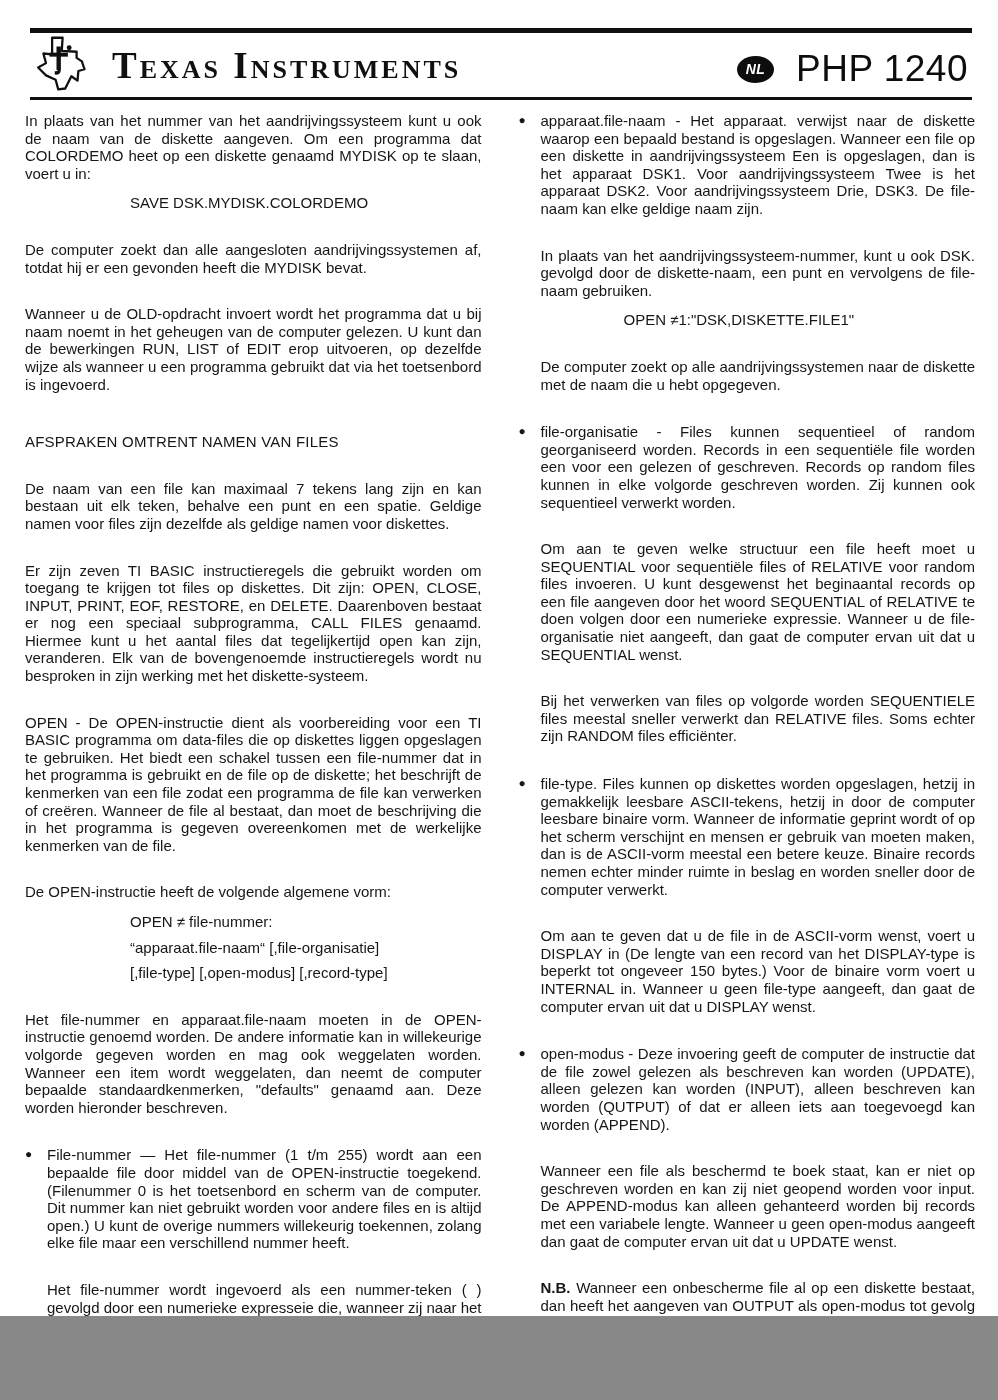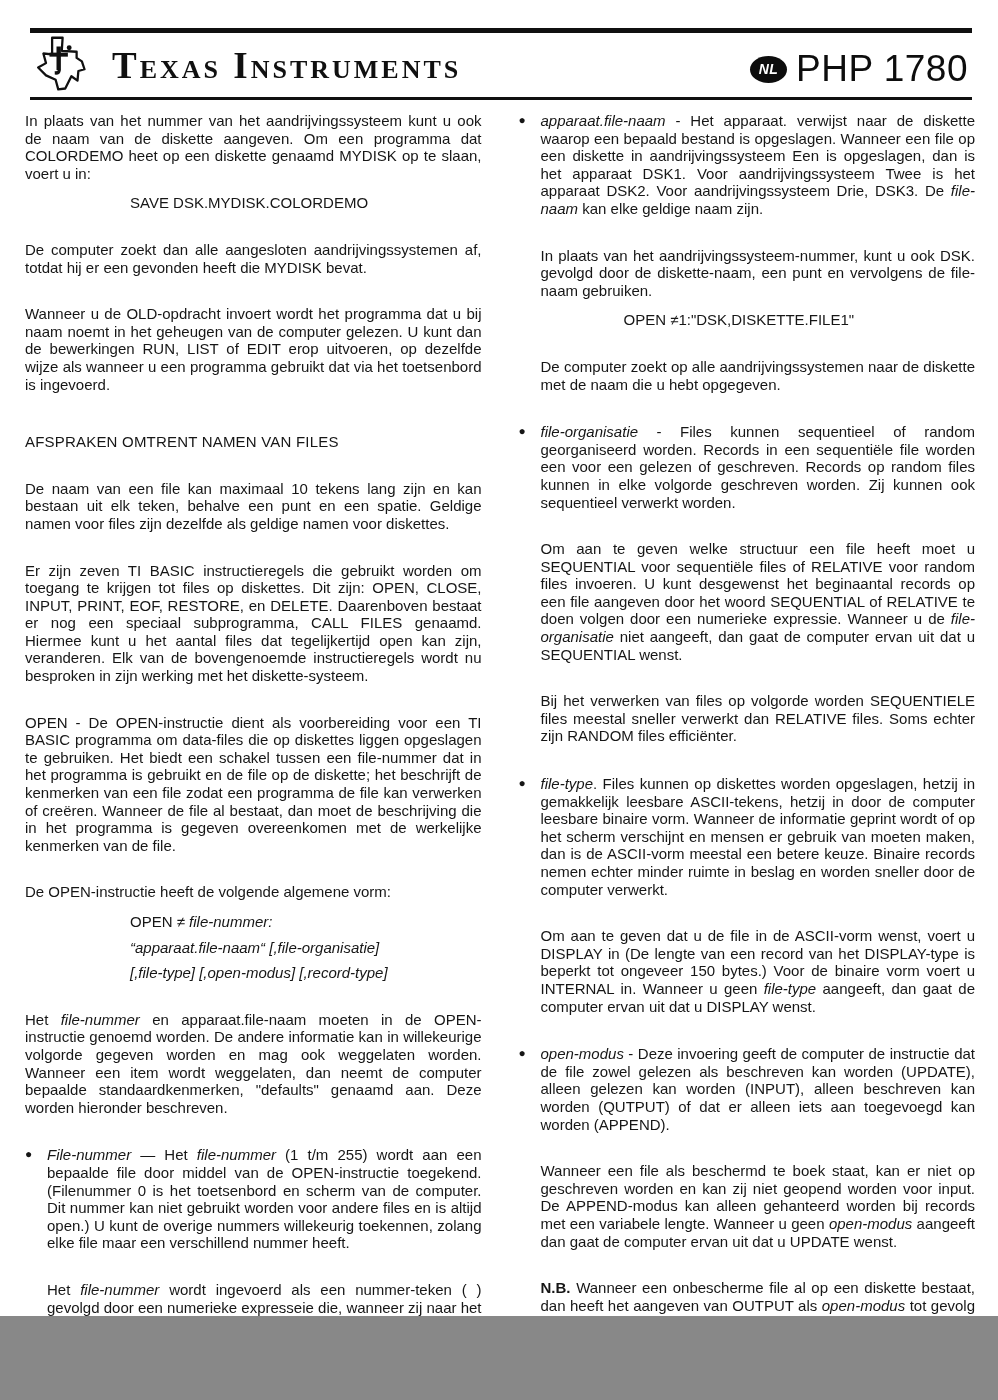--- a/index.html
+++ b/index.html
@@ -14,21 +14,21 @@
   .rule-header { top:97px;  left:30px; right:26px; height:3px; }
   .rule-footer { top:1345px;left:28px; right:26px; height:2px; }
 
   .logo-wrap { position:absolute; left:32px; top:36px; width:56px; height:56px; }
   .brand {
     position:absolute; left:112px; top:44px;
     font-family:"Liberation Serif", serif; font-weight:700;
     font-variant:small-caps; font-size:37px; letter-spacing:3px; color:#101010;
     white-space:nowrap;
   }
-  .code-box { position:absolute; right:30px; top:48px; display:flex; align-items:center; gap:9px; }
+  .code-box { position:absolute; right:30px; top:48px; display:flex; align-items:center; gap:22px; }
   .nl-badge {
     width:37px; height:27px; background:#0d0d0d; border-radius:50%;
     color:#ffffff; font-weight:700; font-style:italic; font-size:14px;
     display:flex; align-items:center; justify-content:center; letter-spacing:0.5px;
   }
   .doc-code { font-size:37px; font-weight:500; letter-spacing:0.5px; color:#0d0d0d; white-space:nowrap; }
 
   
   .cols {
     position:absolute; top:112px; left:25px; right:23px; bottom:62px;
@@ -39,21 +39,21 @@
   .block { margin-top:29px; }
   .col > .block:first-child { margin-top:0; }
   .p, .cont, .btext { text-align:justify; }
   .h { margin-top:40px; letter-spacing:0.2px; }
   .code { margin:12px 0 14px 105px; white-space:nowrap; }
   .code + .code { margin-top:-6px; }
   .cont { margin-left:22px; }
   .bullet { margin-top:30px; display:flex; }
   .marker { flex:0 0 22px; font-size:12px; line-height:17.6px; }
   .btext { flex:1 1 auto; min-width:0; }
-  .it { font-style:italic; }
+  .it { }
   .bd { font-weight:bold; }
 
   
   .page-num {
     position:absolute; top:1356px; left:0; right:0;
     text-align:left; font-size:12px; color:#161616;
   }
 </style>
 </head>
 <body>
@@ -69,33 +69,33 @@
       <rect x="20" y="19" width="21" height="4.6" fill="#101010"></rect>
       <path d="M33 39 q-1 6 -7 5 l0 -4 q4 1 4 -3 Z" fill="#101010"></path>
       <circle cx="42.5" cy="13.5" r="2.8" fill="#101010"></circle>
     </svg>
   </div>
 
   <div class="brand">Texas Instruments</div>
 
   <div class="code-box">
     <div class="nl-badge">NL</div>
-    <div class="doc-code">PHP 1780</div>
+    <div class="doc-code">PHP 1240</div>
   </div>
 
   <div class="rule rule-header"></div>
 
   <div class="cols">
     <div class="col" id="left-col">
         <div class="block p"><span>In plaats van het nummer van het aandrijvingssysteem kunt u ook de naam van de diskette aangeven. Om een programma dat COLORDEMO heet op een diskette genaamd MYDISK op te slaan, voert u in:</span></div>
         <div class="block code"><span>SAVE DSK.MYDISK.COLORDEMO</span></div>
         <div class="block p"><span>De computer zoekt dan alle aangesloten aandrijvingssystemen af, totdat hij er een gevonden heeft die MYDISK bevat.</span></div>
         <div class="block p"><span>Wanneer u de OLD-opdracht invoert wordt het programma dat u bij naam noemt in het geheugen van de computer gelezen. U kunt dan de bewerkingen RUN, LIST of EDIT erop uitvoeren, op dezelfde wijze als wanneer u een programma gebruikt dat via het toetsenbord is ingevoerd.</span></div>
         <div class="block h"><span>AFSPRAKEN OMTRENT NAMEN VAN FILES</span></div>
-        <div class="block p"><span>De naam van een file kan maximaal 10 tekens lang zijn en kan bestaan uit elk teken, behalve een punt en een spatie. Geldige namen voor files zijn dezelfde als geldige namen voor diskettes.</span></div>
+        <div class="block p"><span>De naam van een file kan maximaal 7 tekens lang zijn en kan bestaan uit elk teken, behalve een punt en een spatie. Geldige namen voor files zijn dezelfde als geldige namen voor diskettes.</span></div>
         <div class="block p"><span>Er zijn zeven TI BASIC instructieregels die gebruikt worden om toegang te krijgen tot files op diskettes. Dit zijn: OPEN, CLOSE, INPUT, PRINT, EOF, RESTORE, en DELETE. Daarenboven bestaat er nog een speciaal subprogramma, CALL FILES genaamd. Hiermee kunt u het aantal files dat tegelijkertijd open kan zijn, veranderen. Elk van de bovengenoemde instructieregels wordt nu besproken in zijn werking met het diskette-systeem.</span></div>
         <div class="block p"><span>OPEN - De OPEN-instructie dient als voorbereiding voor een TI BASIC programma om data-files die op diskettes liggen opgeslagen te gebruiken. Het biedt een schakel tussen een file-nummer dat in het programma is gebruikt en de file op de diskette; het beschrijft de kenmerken van een file zodat een programma de file kan verwerken of creëren. Wanneer de file al bestaat, dan moet de beschrijving die in het programma is gegeven overeenkomen met de werkelijke kenmerken van de file.</span></div>
         <div class="block p"><span>De OPEN-instructie heeft de volgende algemene vorm:</span></div>
         <div class="block code"><span>OPEN ≠ </span><span class="it">file-nummer:</span></div>
         <div class="block code"><span class="it">“apparaat.file-naam“ [,file-organisatie]</span></div>
         <div class="block code"><span class="it">[,file-type] [,open-modus] [,record-type]</span></div>
         <div class="block p"><span>Het </span><span class="it">file-nummer</span><span> en apparaat.file-naam moeten in de OPEN-instructie genoemd worden. De andere informatie kan in willekeurige volgorde gegeven worden en mag ook weggelaten worden. Wanneer een item wordt weggelaten, dan neemt de computer bepaalde standaardkenmerken, "defaults" genaamd aan. Deze worden hieronder beschreven.</span></div>
         <div class="block bullet">
           <span class="marker">●</span>
           <div class="btext"><span class="it">File-nummer</span><span> — Het </span><span class="it">file-nummer</span><span> (1 t/m 255) wordt aan een bepaalde file door middel van de OPEN-instructie toegekend. (Filenummer 0 is het toetsenbord en scherm van de computer. Dit nummer kan niet gebruikt worden voor andere files en is altijd open.) U kunt de overige nummers willekeurig toekennen, zolang elke file maar een verschillend nummer heeft.</span></div>

